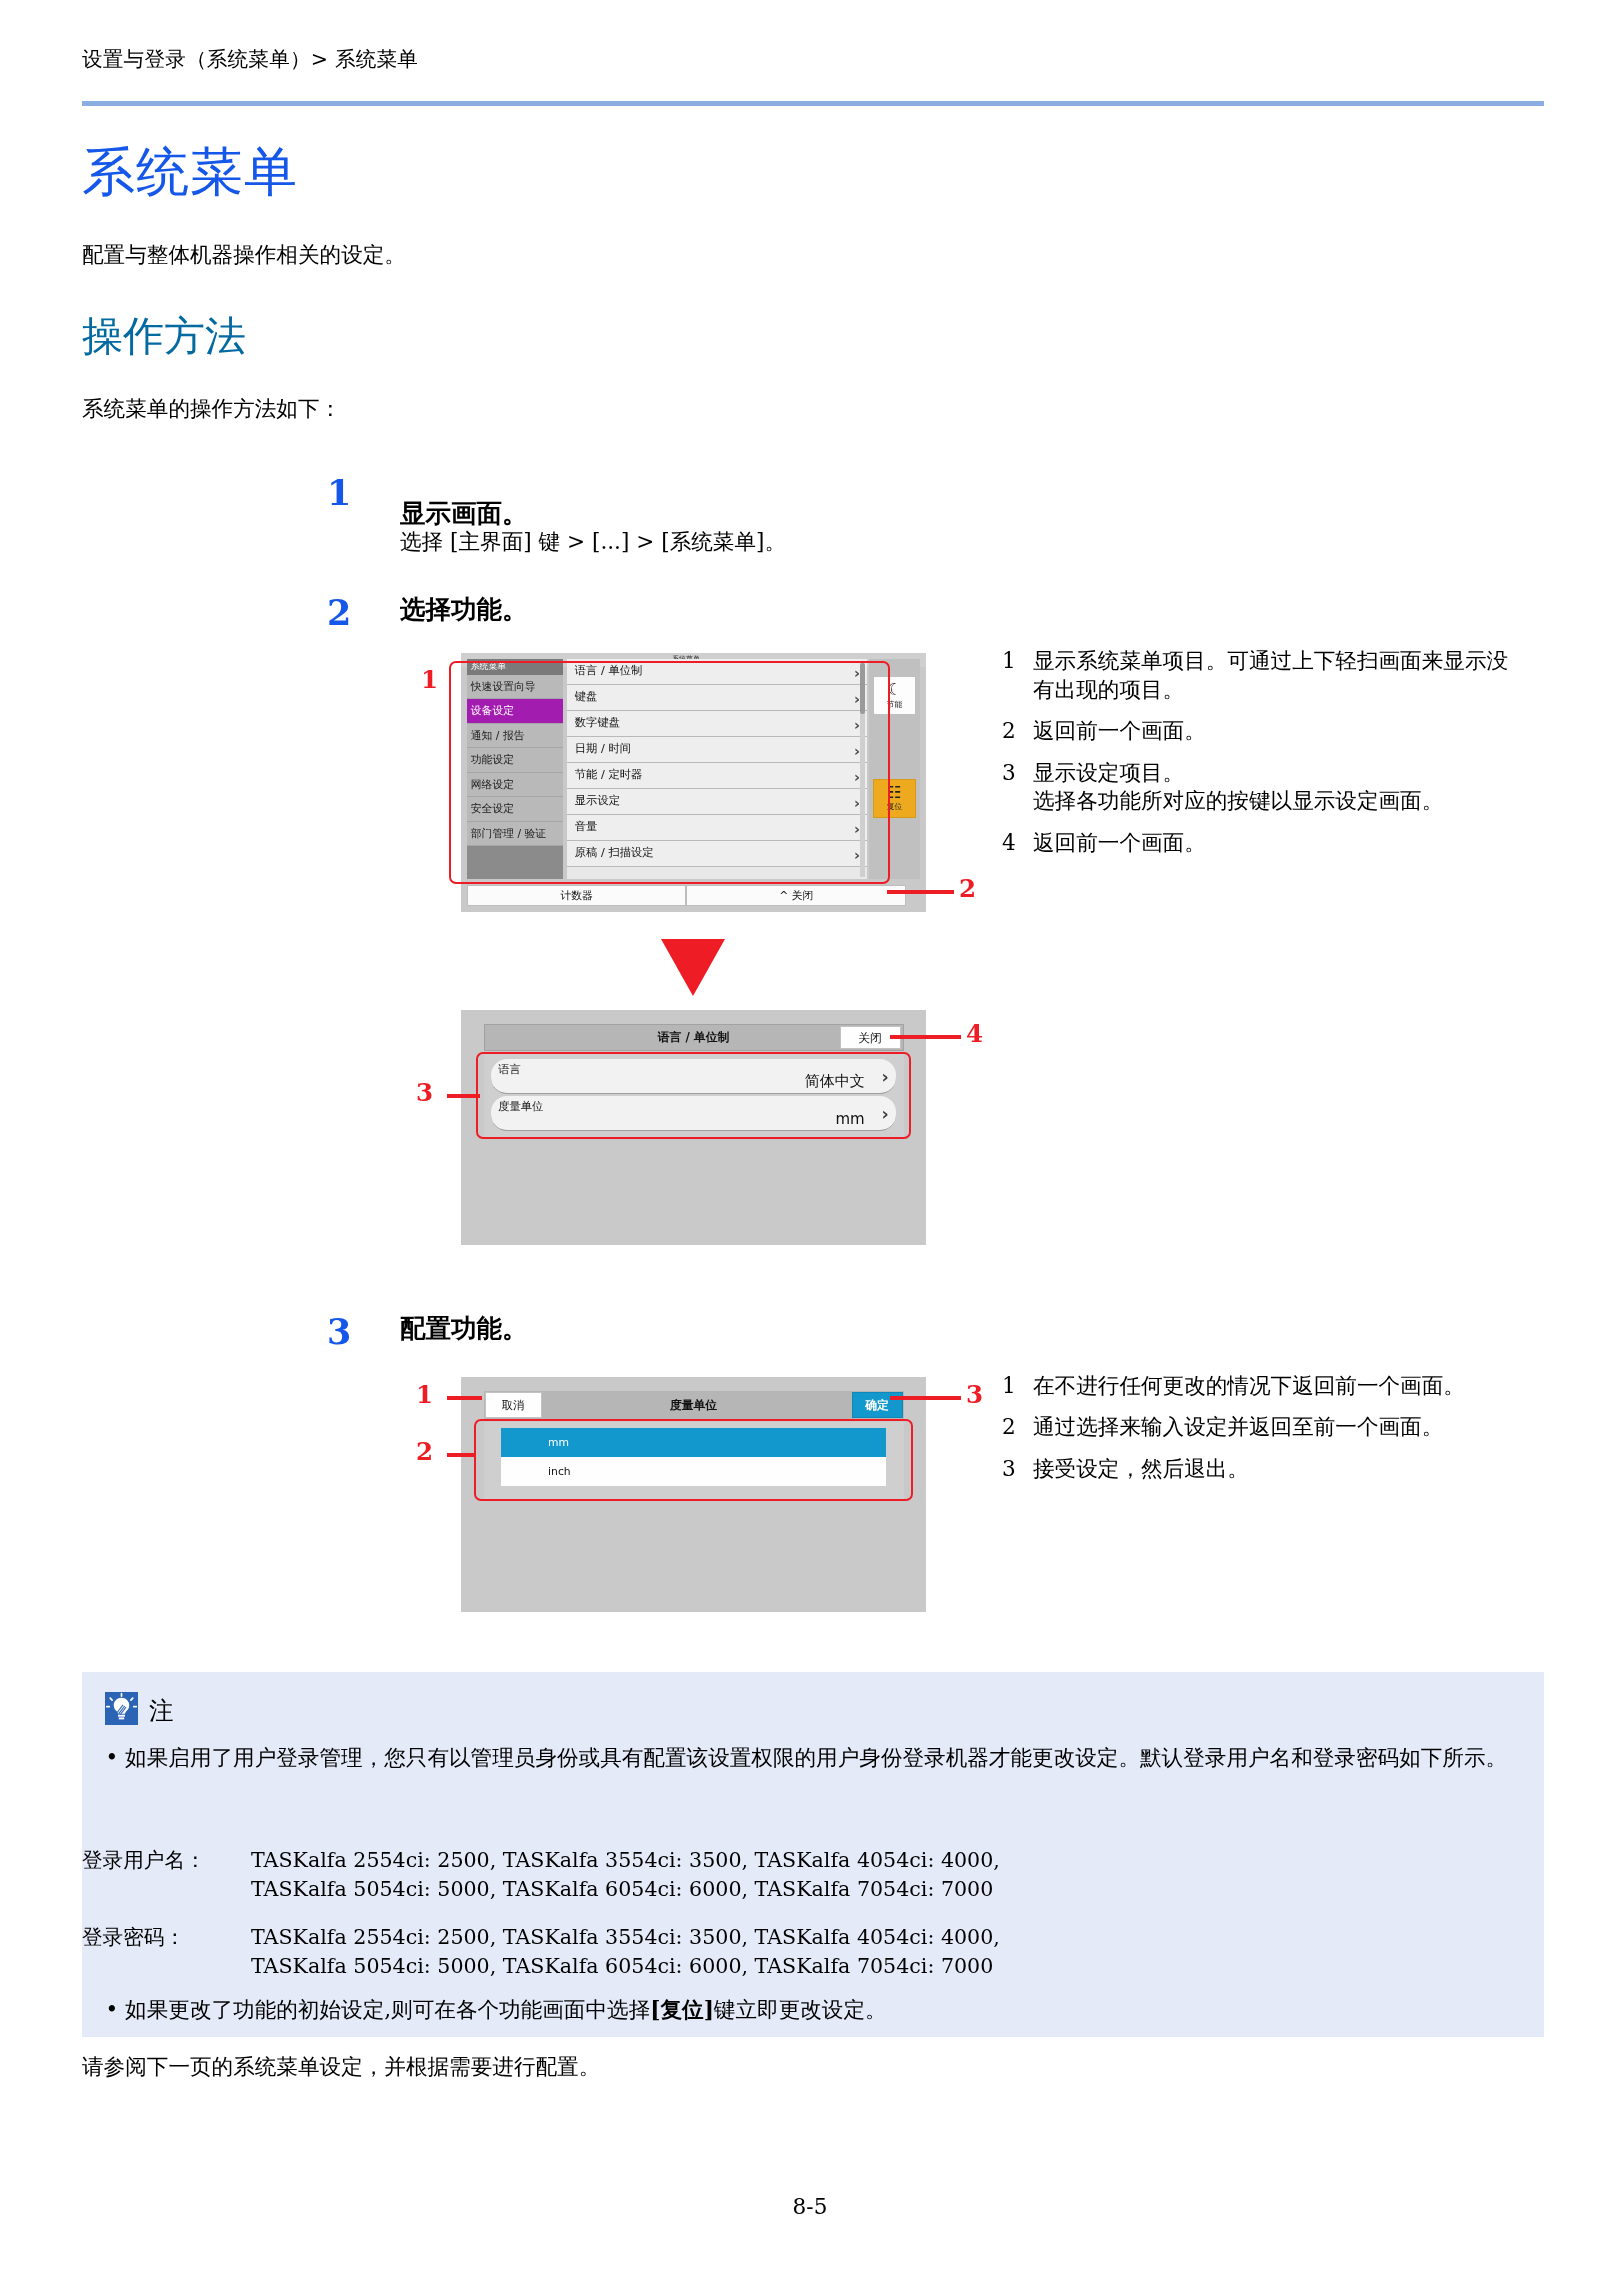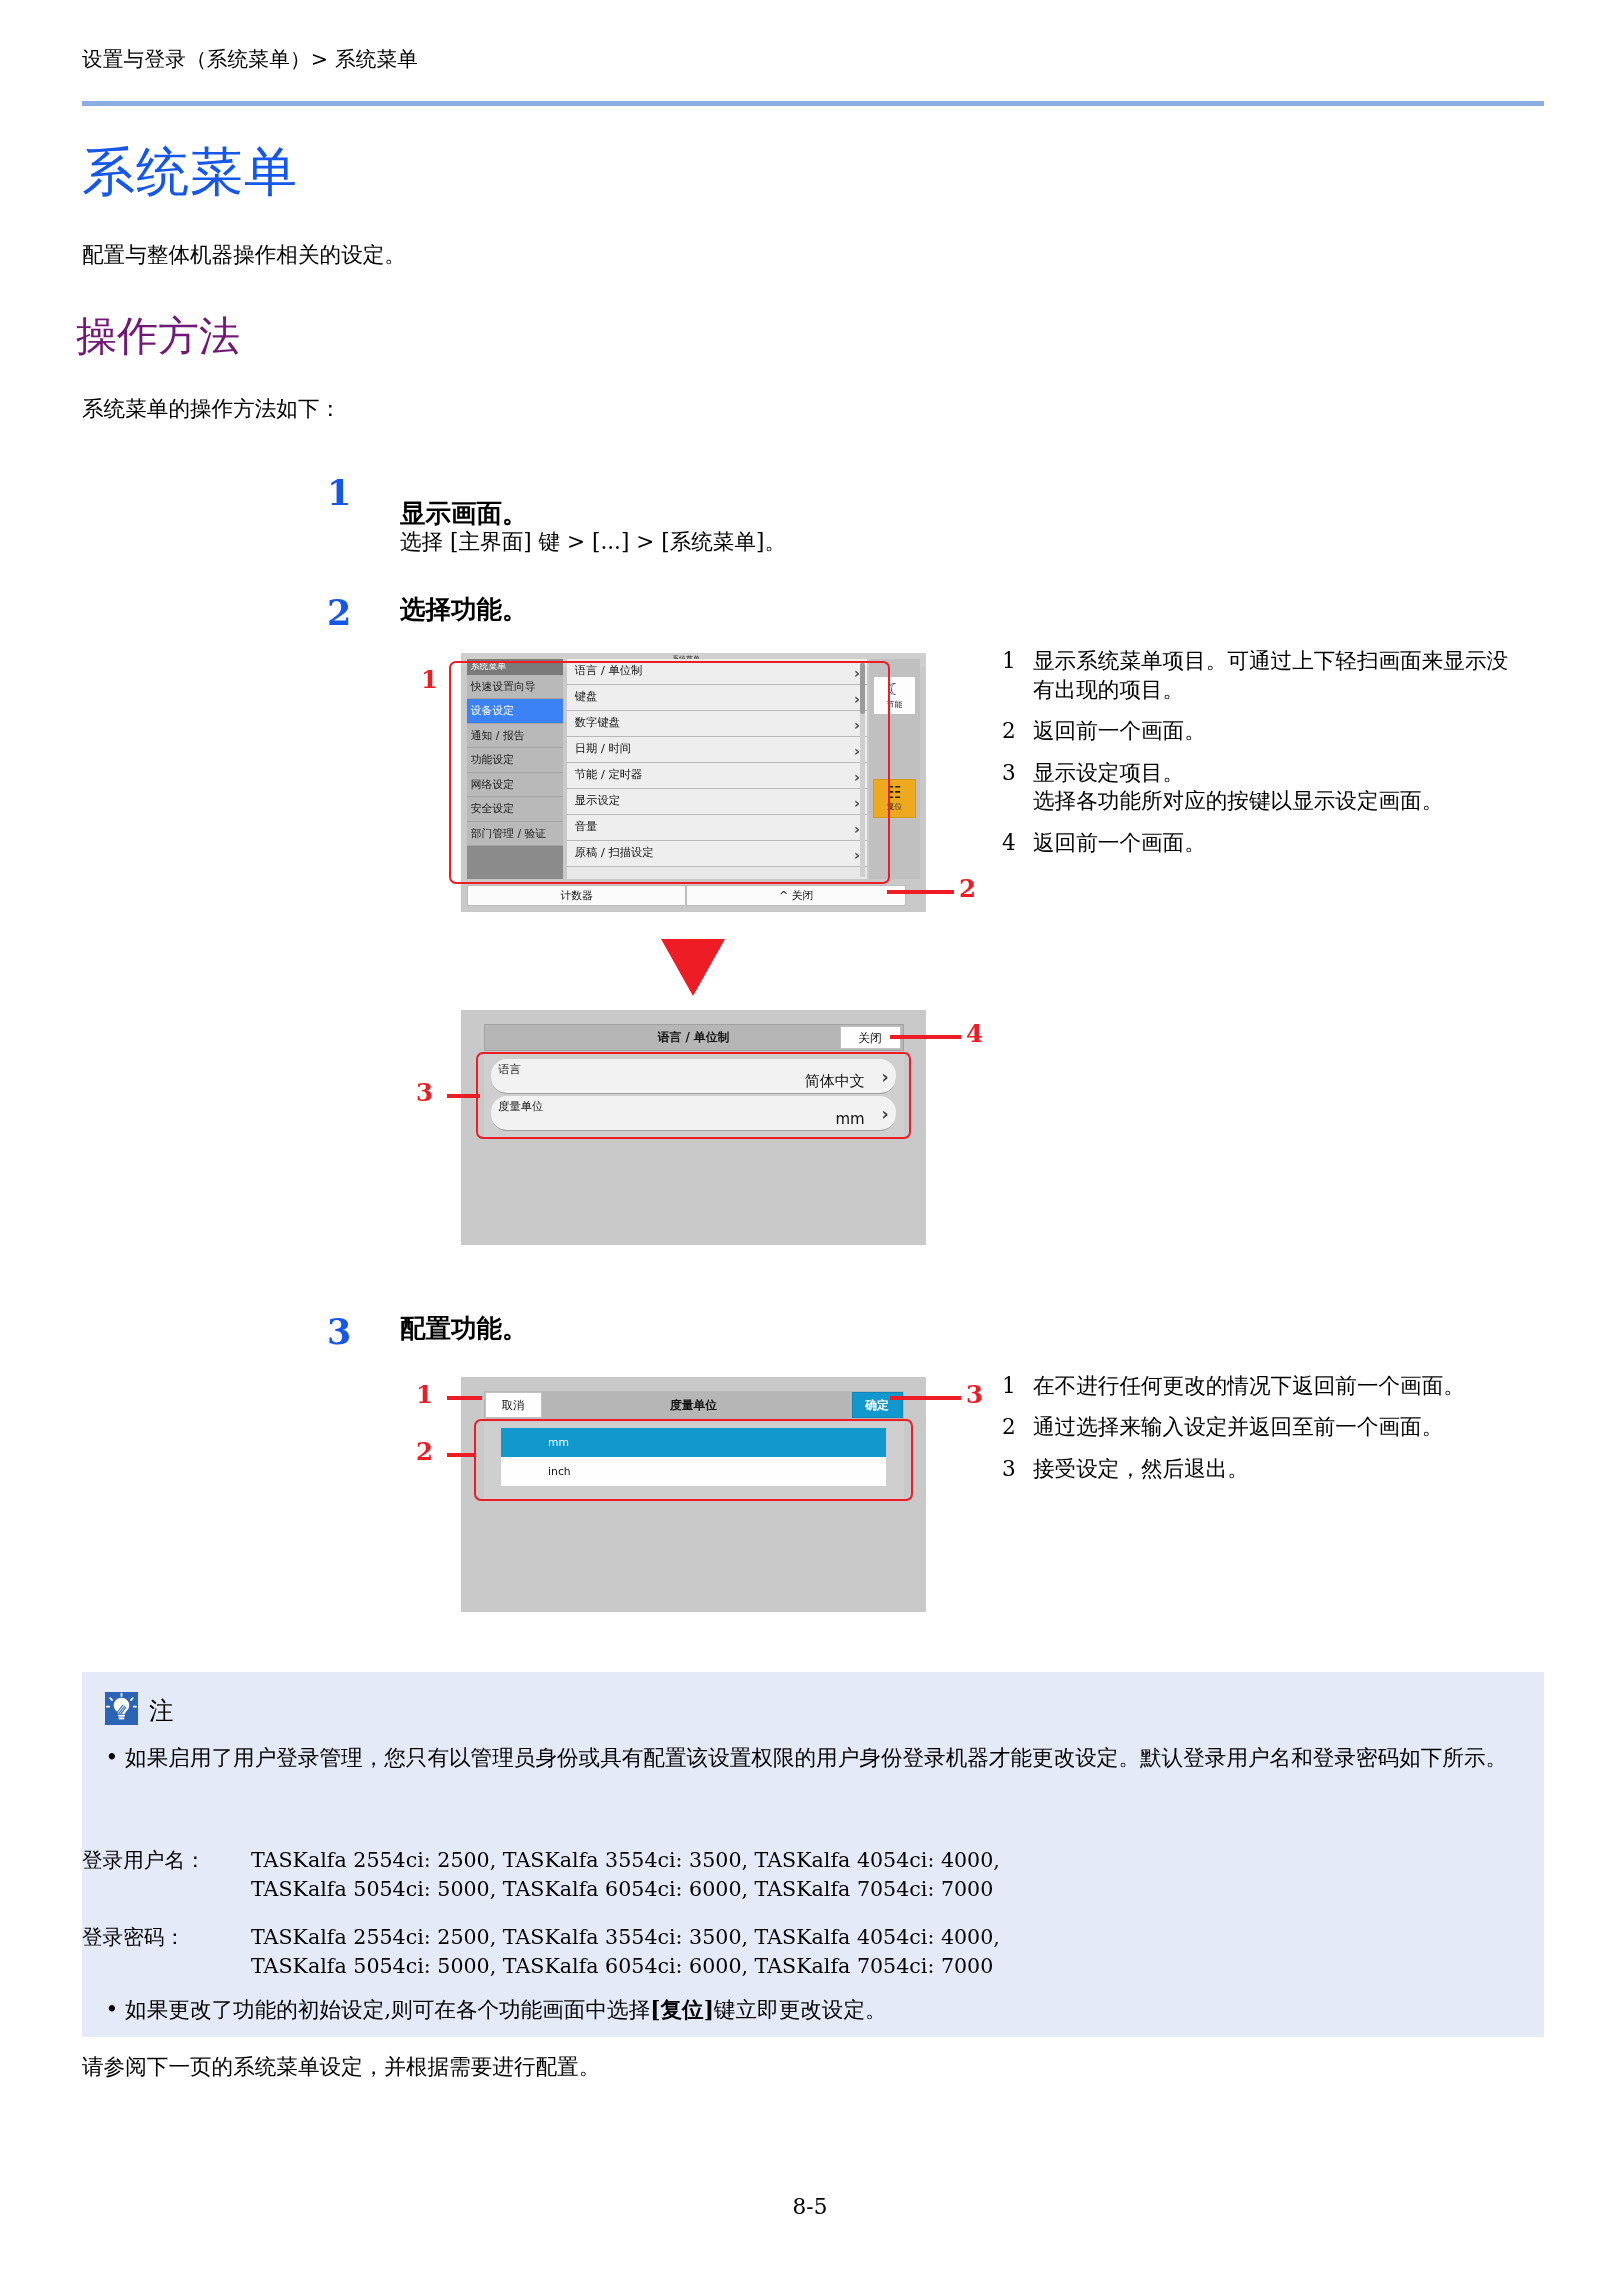--- a/index.html
+++ b/index.html
@@ -44,24 +44,24 @@
   }
   .intro {
     position: absolute;
     left: 82px; top: 240px;
     font-size: 21.6px;
     color: #000;
     font-family: "DejaVu Serif", "Liberation Serif", serif;
   }
   .h2 {
     position: absolute;
-    left: 76px; top: 309px;
+    left: 82px; top: 309px;
     font-size: 41px;
     font-weight: 400;
-    color: #701a75;
+    color: #0369a1;
   }
   .sub-intro {
     position: absolute;
     left: 82px; top: 394px;
     font-size: 21.6px;
     color: #000;
     font-family: "DejaVu Serif", "Liberation Serif", serif;
   }
 
   
@@ -126,21 +126,21 @@
   .scr1 .side-head{
     height:15.7px; background:#7a7a7a; color:#fff; font-size:8.8px;
     line-height:15.7px; padding-left:3.9px; position:relative;
   }
   .scr1 .side-item {
     height: 24.5px; line-height: 24.5px;
     font-size: 10.8px; color: #1a1a1a; padding-left: 3.9px;
     background: #b9b9b9; border-bottom: 1px solid #a5a5a5;
     white-space:nowrap; overflow:hidden;
   }
-  .scr1 .side-item.sel { background: #3b82f6; color: #fff; }
+  .scr1 .side-item.sel { background: #a21caf; color: #fff; }
   .scr1 .list {
     position: absolute; left: 106px; top: 5.9px; right: 59px; bottom: 33px;
     background: #e8e8e8; overflow: hidden;
   }
   .scr1 .row {
     height: 26px; position: relative;
     background: #eeeeee; border-bottom: 1px solid #b9b9b9;
     font-size: 11.3px; color: #111;
     padding: 3.9px 23.5px 0 7.8px;
     white-space:nowrap; overflow:hidden;

